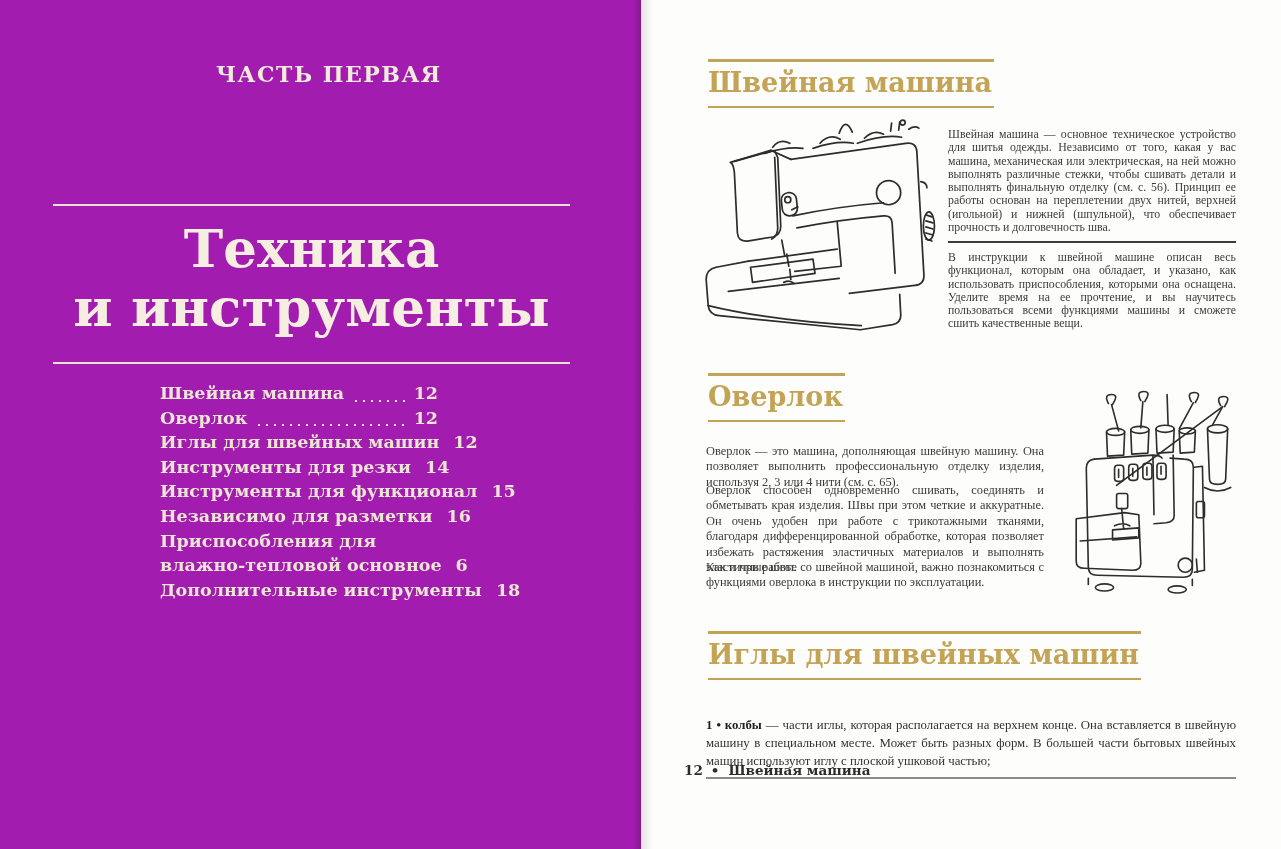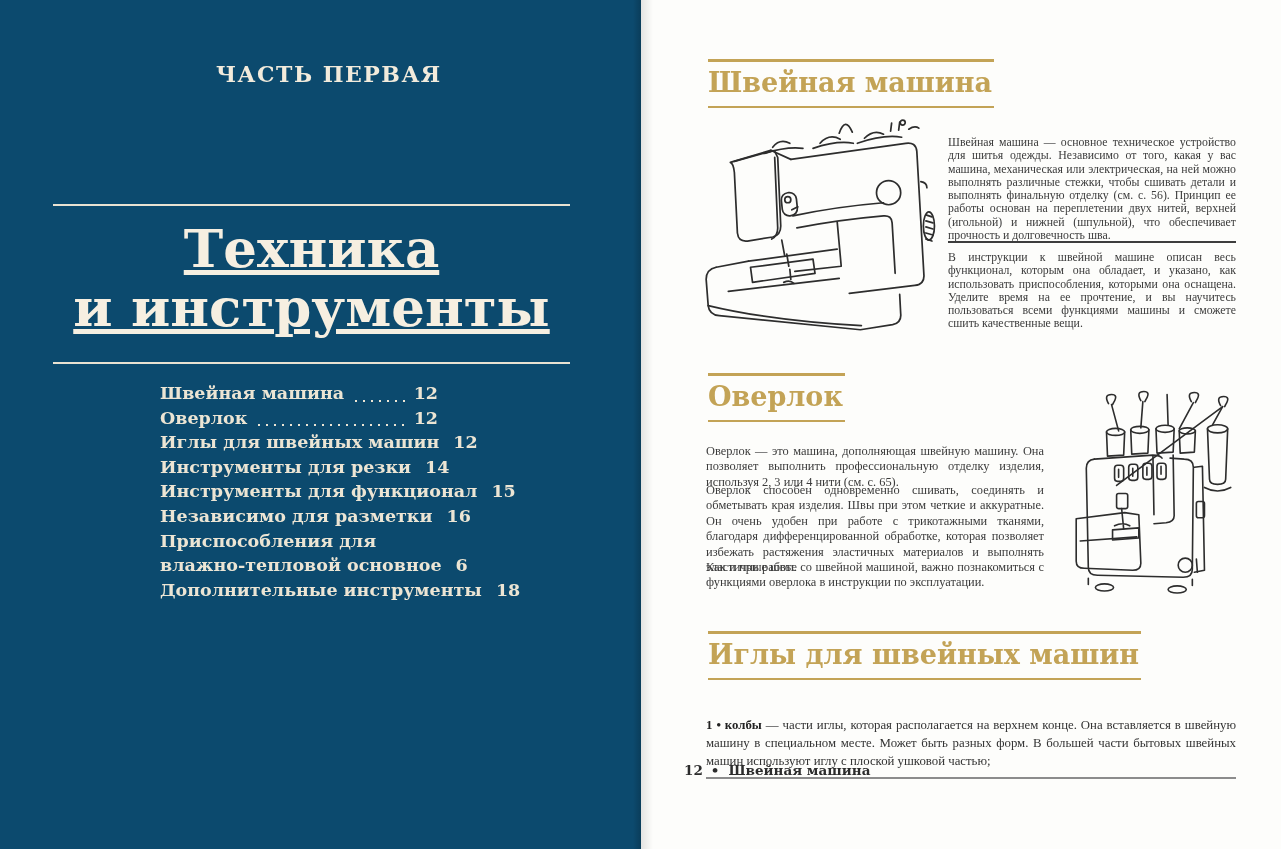--- a/index.html
+++ b/index.html
@@ -3,42 +3,41 @@
 <meta charset="utf-8">
 <style>
   html,body { margin:0; padding:0; background:#555; }
   .spread {
     position:relative; width:1281px; height:849px; overflow:hidden;
     background:#fdfdfb; font-family:"Liberation Serif", serif;
   }
   
   .page-left {
     position:absolute; left:0; top:0; width:641px; height:849px;
-    background:#0c4a6e;
+    background:#a21caf;
   }
   .page-left::after{ 
     content:""; position:absolute; right:0; top:0; bottom:0; width:8px;
     background:linear-gradient(270deg, rgba(0,0,0,.18), rgba(0,0,0,0));
   }
   .kicker {
     position:absolute; left:216px; top:61px;
     font:700 22px "DejaVu Serif", serif; letter-spacing:1.5px;
     color:#f2ebdc;
   }
   .rule {
     position:absolute; left:53px; width:517px; height:2px;
     background:#e9e2d2;
   }
   .rule-top   { top:204px; }
   .rule-bottom{ top:362px; }
   .book-title {
     position:absolute; left:53px; top:219px; width:517px; margin:0;
     text-align:center; font:700 53px/59px "DejaVu Serif", serif;
     color:#f6efe1;
-    text-decoration:underline;
   }
   .book-title .line { display:block; }
   .toc {
     position:absolute; left:160px; top:383px; width:278px;
     font:700 17.5px "DejaVu Serif", serif; color:#ece5d4;
   }
   .toc-row { display:flex; align-items:baseline; height:24.6px; white-space:nowrap; }
   .toc-dots {
     flex:1; align-self:flex-end; height:4px; margin:0 6px 5px 8px;
     background-image:radial-gradient(circle, #ece5d4 1.2px, rgba(0,0,0,0) 1.4px);
@@ -68,21 +67,21 @@
 
   .illustration svg { width:100%; height:100%; }
   #illu-sewing   { left:45px;  top:119px; width:254px; height:232px; }
   #illu-overlock { left:415px; top:386px; width:204px; height:218px; }
 
   .col-para {
     left:307px; width:288px; margin:0;
     font:400 11.8px/13.3px "Liberation Serif", serif; color:#3b3b3b;
     text-align:justify;
   }
-  #sewing-para-1 { top:136px; }
+  #sewing-para-1 { top:128px; }
   #sewing-para-2 { top:251px; }
   .para-divider { left:307px; top:241px; width:288px; height:1.5px; background:#3d3d3d; }
 
   .ov-para {
     left:65px; width:338px; margin:0;
     font:400 12.4px/15.4px "Liberation Serif", serif; color:#3b3b3b;
     text-align:justify;
   }
   #overlock-para-1 { top:428px;margin-top:16px; }
   #overlock-para-2 { top:483px; }

